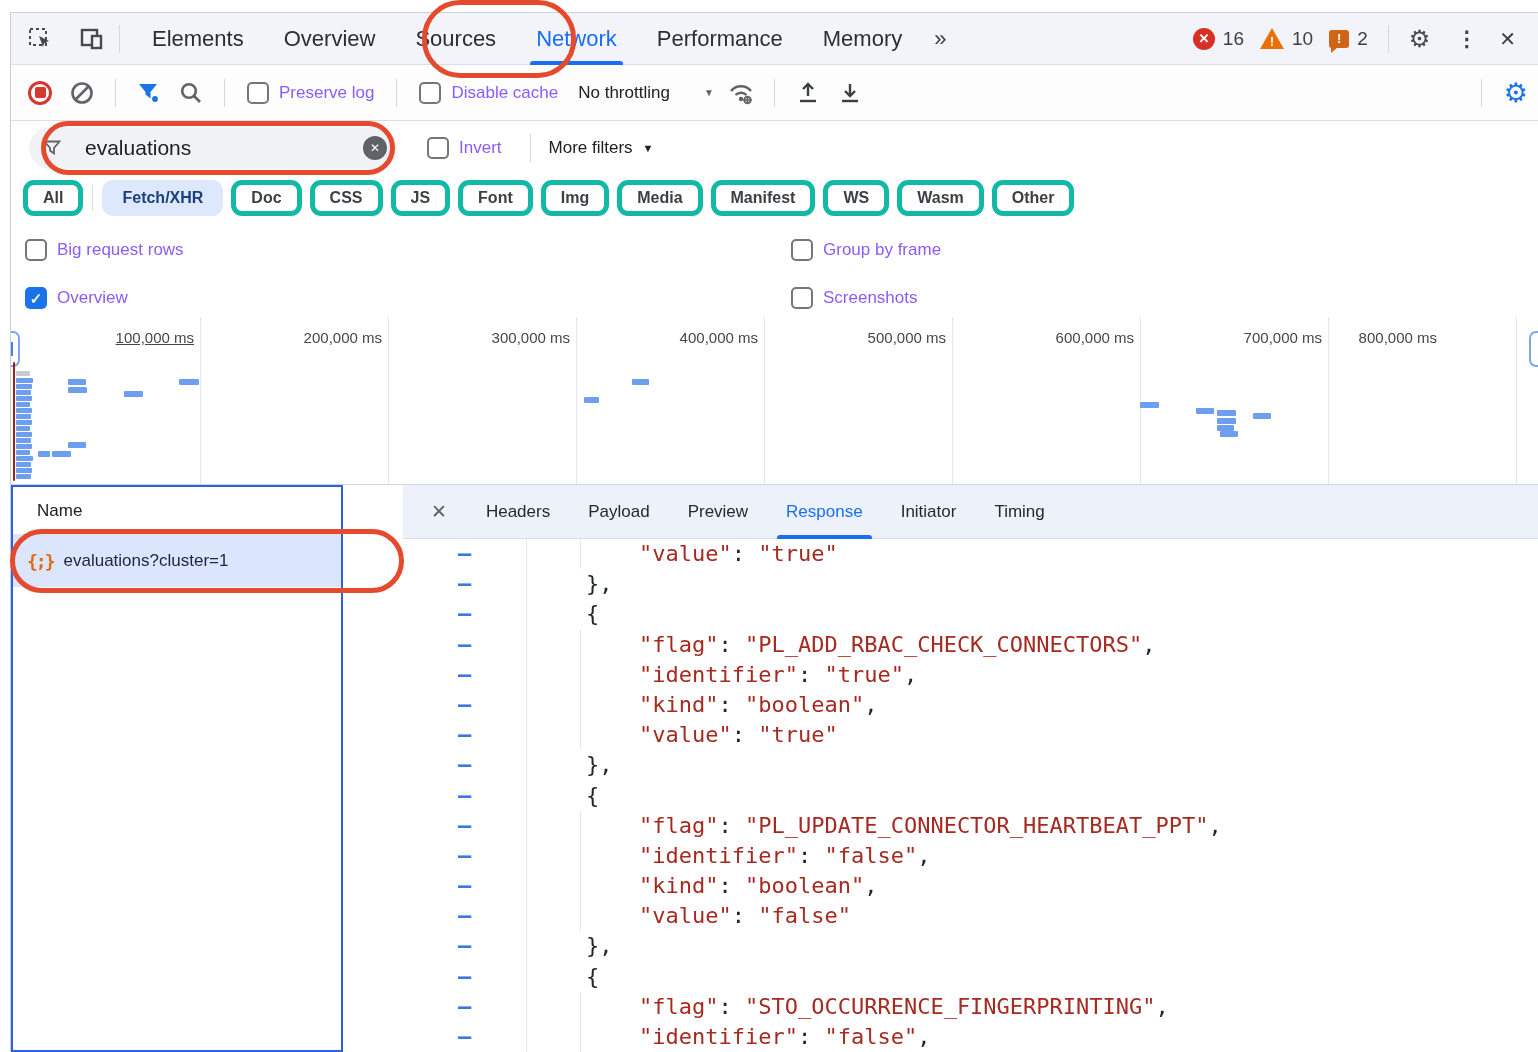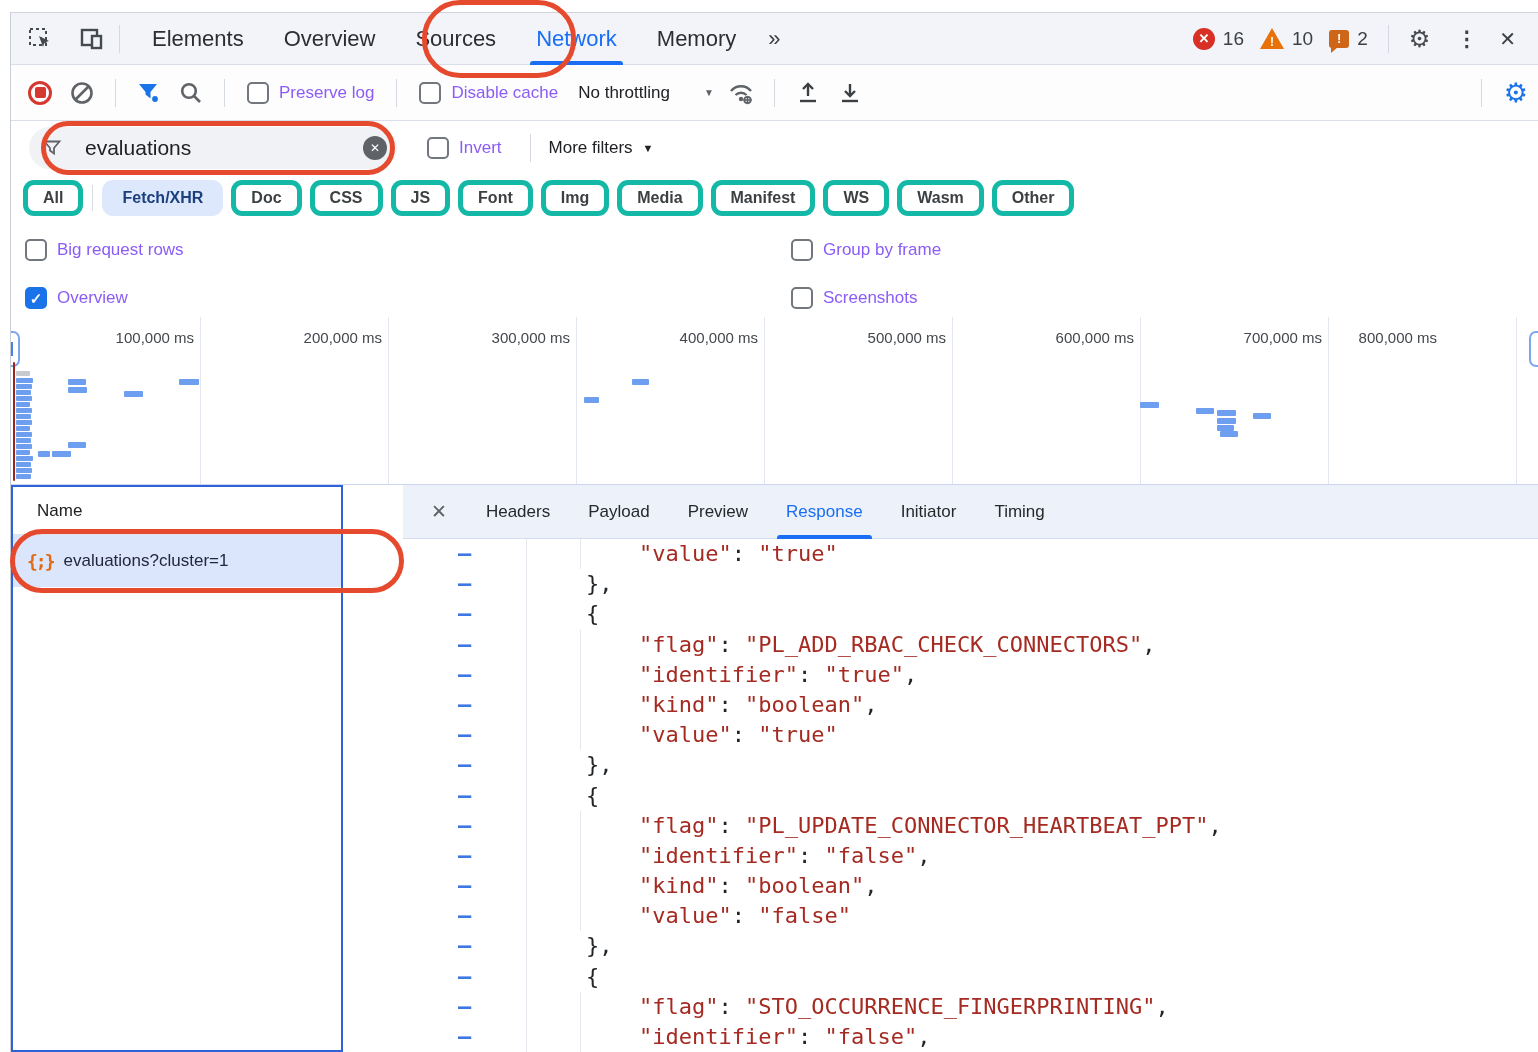--- a/index.html
+++ b/index.html
@@ -136,20 +136,21 @@
           <rect x="3" y="4" width="15" height="15" fill="none" stroke="#454a4f" stroke-width="2.4"></rect>
           <rect x="13" y="10" width="9" height="12" fill="#f2f4f9" stroke="#454a4f" stroke-width="2.4"></rect>
         </svg>
       </div>
       <div class="vdiv"></div>
       <div id="main-tabs" style="display:flex;height:52px;align-items:center;">
           <div class="main-tab">Elements</div>
           <div class="main-tab">Overview</div>
           <div class="main-tab">Sources</div>
           <div class="main-tab sel">Network</div>
+          <div class="main-tab">Performance</div>
           <div class="main-tab">Memory</div>
         </div>
       <div class="overflow-chev">»</div>
 
       <div class="badges">
         <span class="err-ic">✕</span>
         <span class="badge-n">16</span>
         <span class="warn-ic">!</span>
         <span class="badge-n">10</span>
         <span class="iss-ic">!</span>
@@ -286,21 +287,21 @@
       </div>
 
     <div class="overview" id="overview">
       <div class="handle" style="left:-9px;">
         <span class="handle-line"></span>
       </div>
       <div class="handle" style="right:-9px;">
         
       </div>
     <div class="gridline" style="left: 189px;"></div>
-        <div class="tick" style="left: 33px;">100,000 ms</div>
+        <div class="tick" style="left: 33px; text-decoration: underline;">100,000 ms</div>
         <div class="gridline" style="left: 377px;"></div>
         <div class="tick" style="left: 221px;">200,000 ms</div>
         <div class="gridline" style="left: 565px;"></div>
         <div class="tick" style="left: 409px;">300,000 ms</div>
         <div class="gridline" style="left: 753px;"></div>
         <div class="tick" style="left: 597px;">400,000 ms</div>
         <div class="gridline" style="left: 941px;"></div>
         <div class="tick" style="left: 785px;">500,000 ms</div>
         <div class="gridline" style="left: 1129px;"></div>
         <div class="tick" style="left: 973px;">600,000 ms</div>

